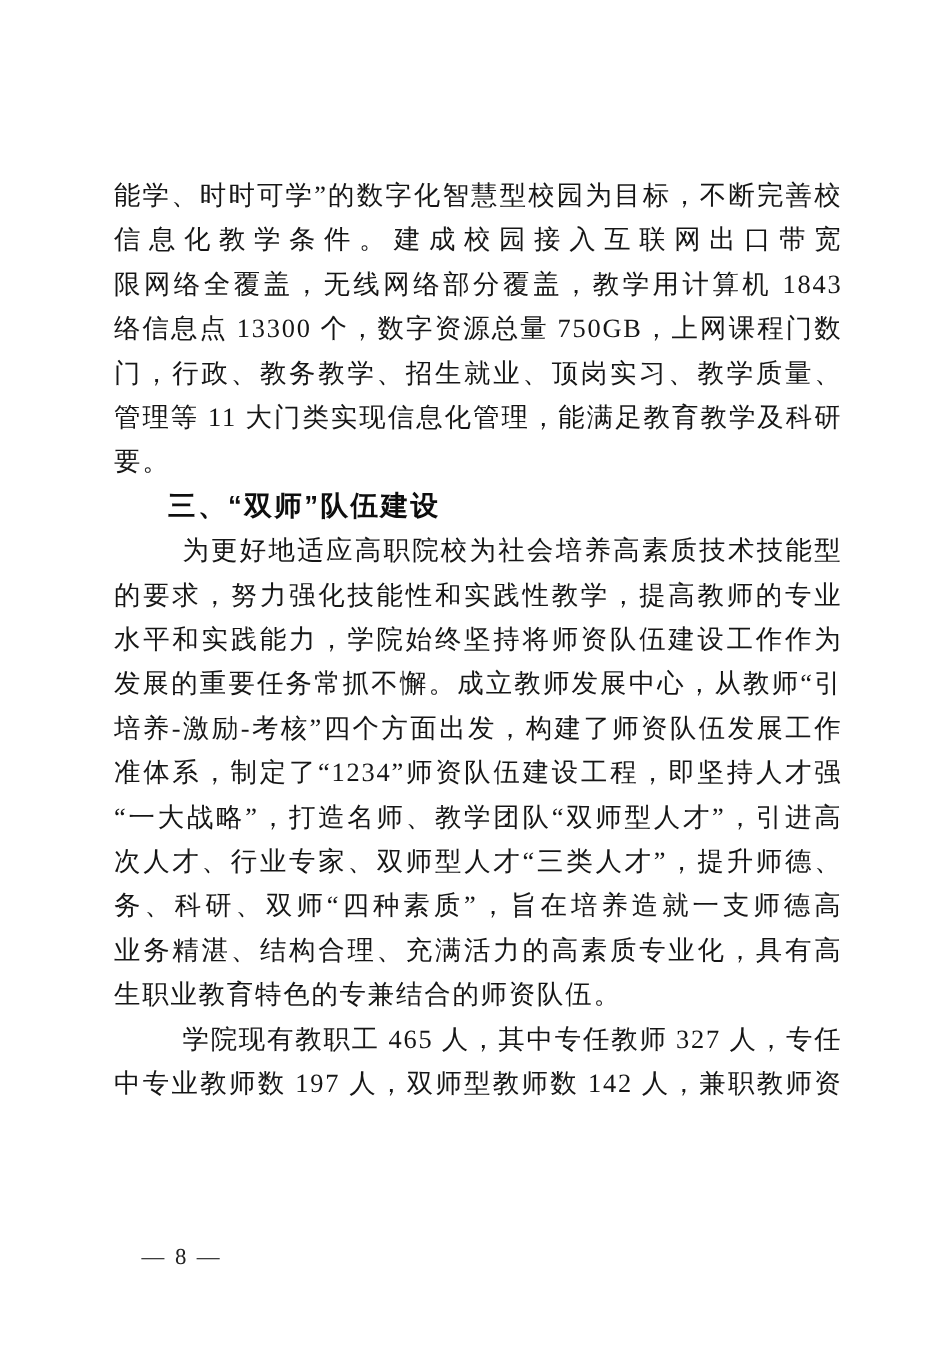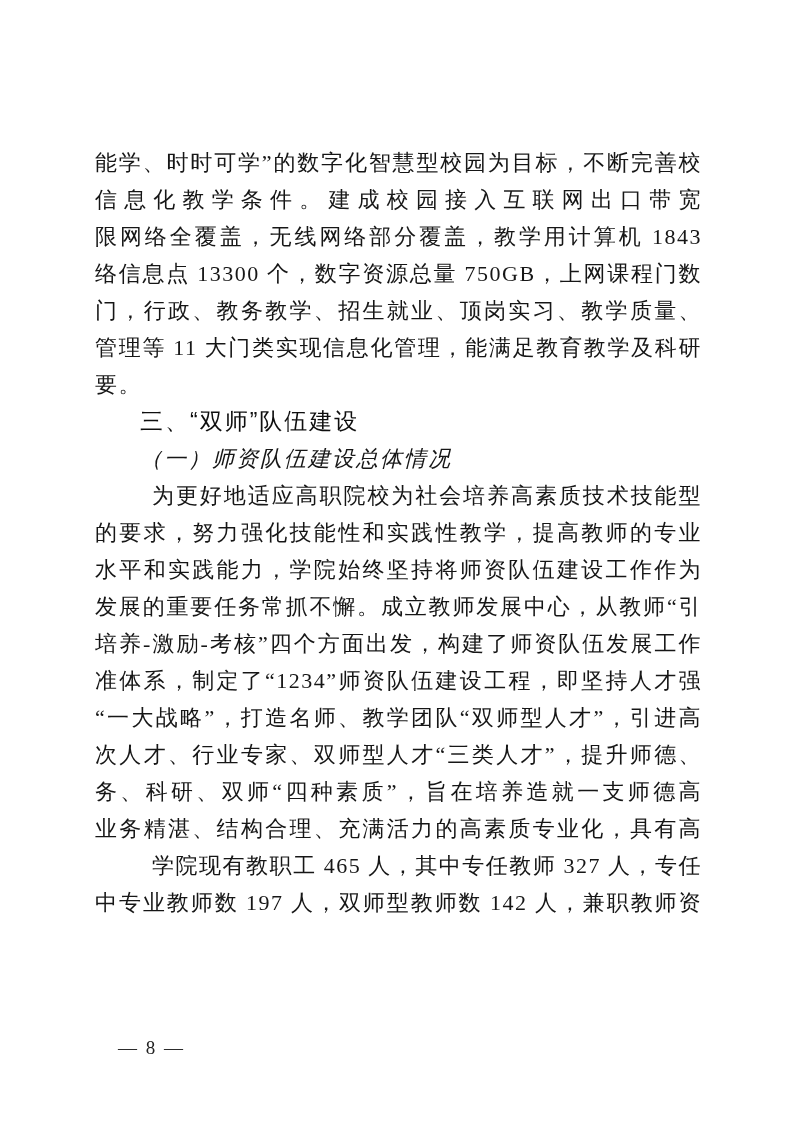--- a/index.html
+++ b/index.html
@@ -33,21 +33,21 @@
   }
   .line.para-end {
     text-align: left;
     text-align-last: left;
   }
   .line.indent {
     text-indent: 57px;
   }
   .line.heading {
     font-family: "Liberation Sans", "DejaVu Sans", sans-serif;
-    font-weight: normal;
+    font-weight: bold;
     font-size: 23px;
     letter-spacing: 2px;
     color: #0e0e0e;
     text-align: left;
     text-align-last: left;
     text-indent: 45px;
   }
   .line.subheading {
     font-style: italic;
     letter-spacing: 2px;
@@ -74,33 +74,33 @@
       <div class="line">能学、时时可学”的数字化智慧型校园为目标，不断完善校园</div>
       <div class="line">信息化教学条件。建成校园接入互联网出口带宽 2184Mbps，有</div>
       <div class="line">限网络全覆盖，无线网络部分覆盖，教学用计算机 1843 台，网</div>
       <div class="line">络信息点 13300 个，数字资源总量 750GB，上网课程门数 209</div>
       <div class="line">门，行政、教务教学、招生就业、顶岗实习、教学质量、学生</div>
       <div class="line">管理等 11 大门类实现信息化管理，能满足教育教学及科研需</div>
       <div class="line para-end">要。</div>
     </div>
 
     <div class="line heading">三、“双师”队伍建设</div>
-    <div class="line subheading">（一）师资队伍建设总体情况</div>
 
     <div>
       <div class="line indent">为更好地适应高职院校为社会培养高素质技术技能型人才</div>
       <div class="line">的要求，努力强化技能性和实践性教学，提高教师的专业技能</div>
       <div class="line">水平和实践能力，学院始终坚持将师资队伍建设工作作为学院</div>
       <div class="line">发展的重要任务常抓不懈。成立教师发展中心，从教师“引入-</div>
       <div class="line">培养-激励-考核”四个方面出发，构建了师资队伍发展工作标</div>
       <div class="line">准体系，制定了“1234”师资队伍建设工程，即坚持人才强校</div>
       <div class="line">“一大战略”，打造名师、教学团队“双师型人才”，引进高层</div>
       <div class="line">次人才、行业专家、双师型人才“三类人才”，提升师德、业</div>
       <div class="line">务、科研、双师“四种素质”，旨在培养造就一支师德高尚、</div>
       <div class="line">业务精湛、结构合理、充满活力的高素质专业化，具有高等卫</div>
+      <div class="line para-end">生职业教育特色的专兼结合的师资队伍。</div>
     </div>
 
     <div>
       <div class="line indent">学院现有教职工 465 人，其中专任教师 327 人，专任教师</div>
       <div class="line">中专业教师数 197 人，双师型教师数 142 人，兼职教师资源库</div>
     </div>
 
   </div>
 
   <div class="page-footer">— 8 —</div>

